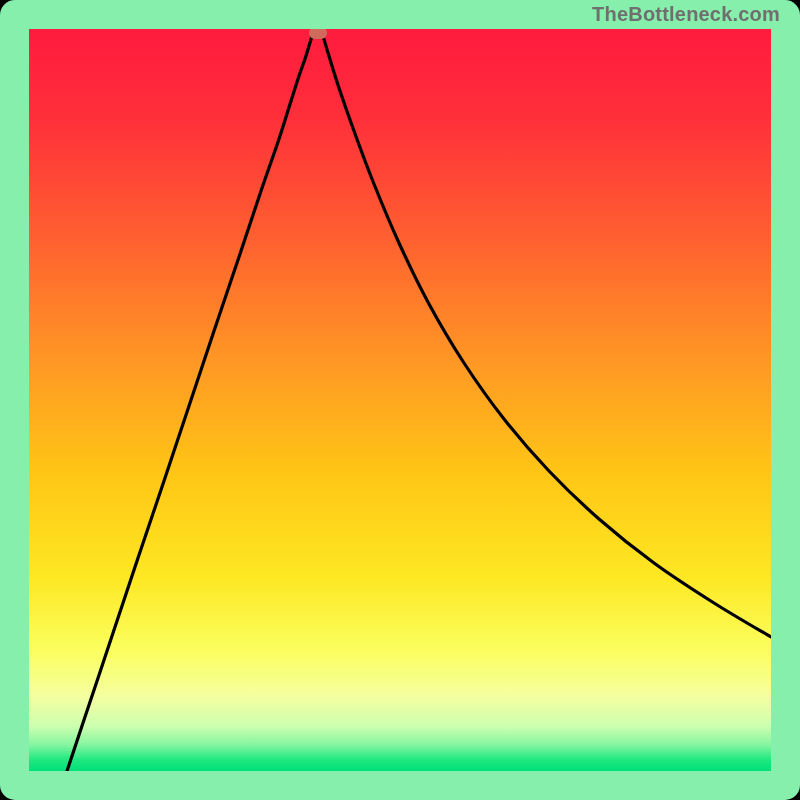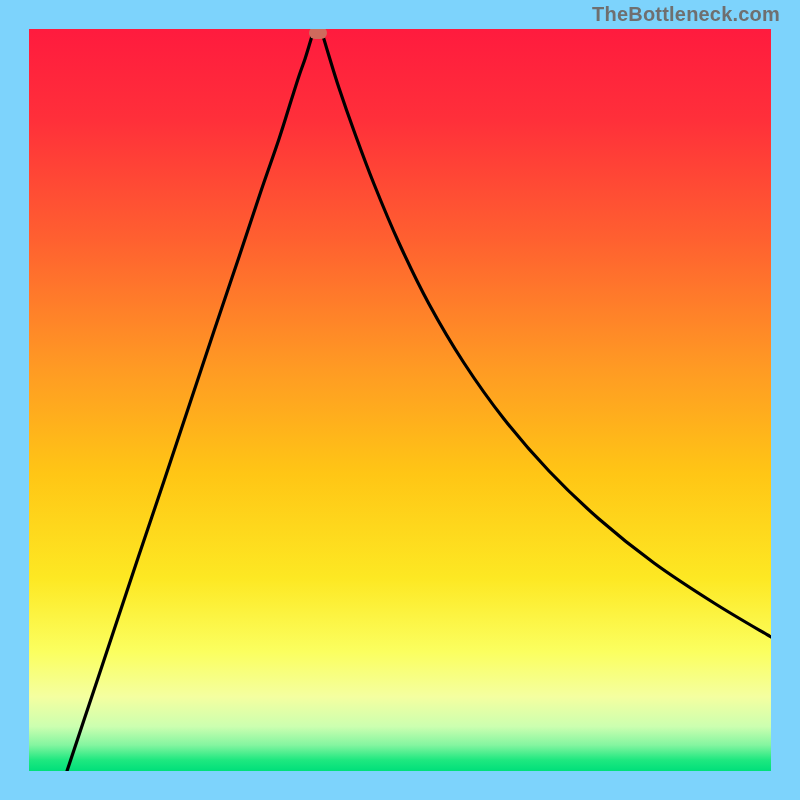--- a/index.html
+++ b/index.html
@@ -8,21 +8,22 @@
     width: 800px;
     height: 800px;
     background: #000;
     overflow: hidden;
     font-family: Arial, Helvetica, sans-serif;
   }
   .frame {
     position: relative;
     width: 800px;
     height: 800px;
-    background: #7dd3fc;
+    background: #86efac;
+    border-radius: 15px;
   }
   .watermark {
     position: absolute;
     top: 3px;
     right: 20px;
     color: #6f6f6f;
     font-size: 20px;
     font-weight: 600;
     letter-spacing: 0.2px;
     z-index: 50;

